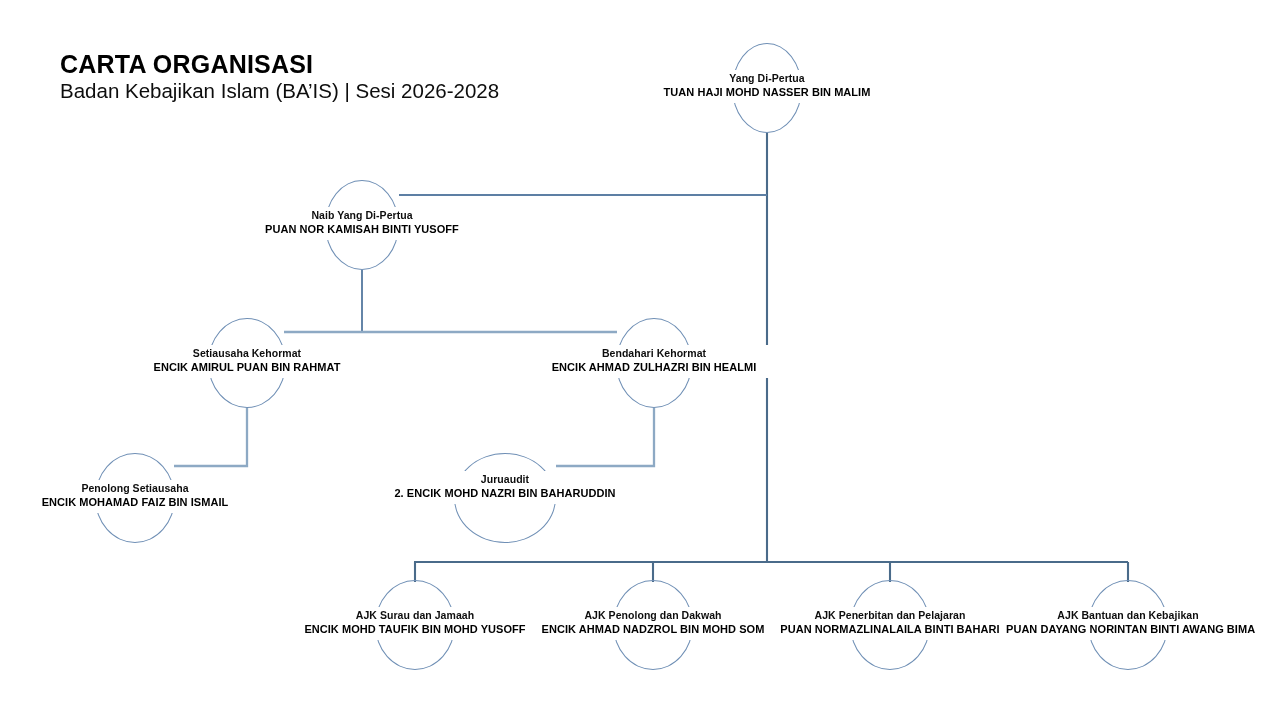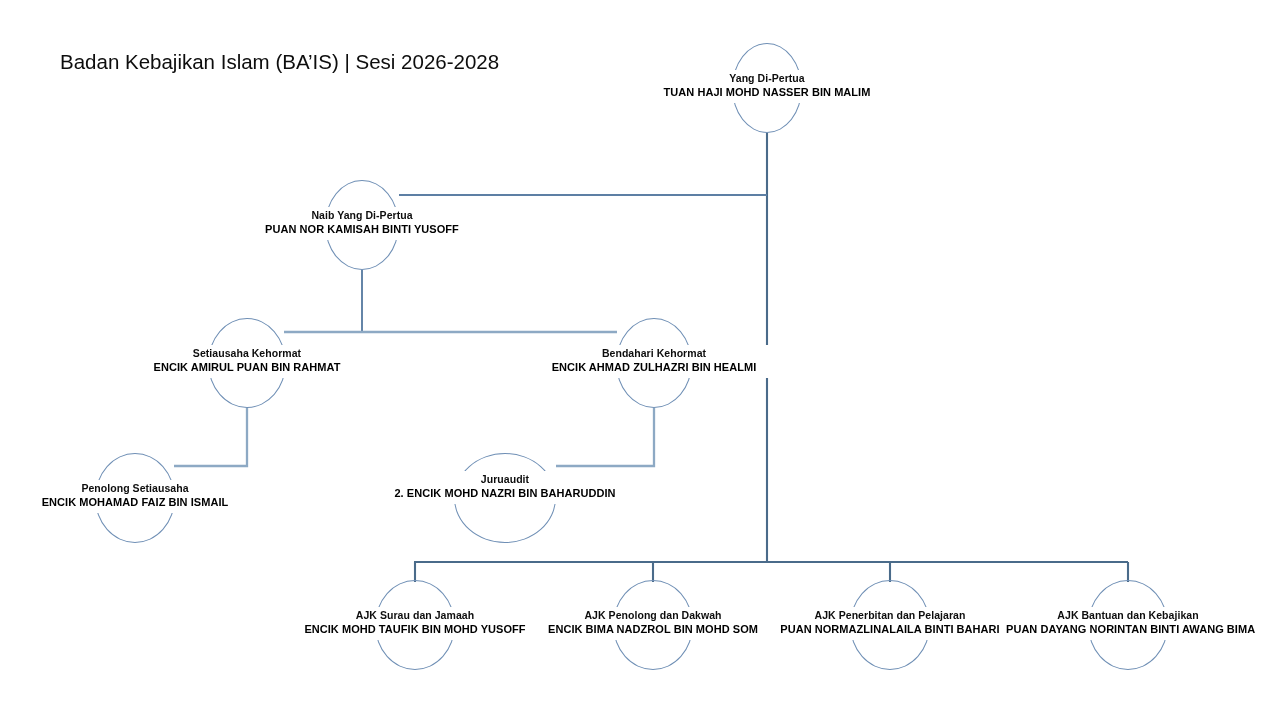--- a/index.html
+++ b/index.html
@@ -84,20 +84,21 @@
     letter-spacing: 0.05px;
   }
   .node-name.second-line { margin-top: 0px; }
 </style>
 </head>
 <body>
 
 <div id="chart-root">
 
   <div class="title-block">
+    <div class="title-main">CARTA ORGANISASI</div>
     <div class="title-sub">Badan Kebajikan Islam (BA’IS)  |  Sesi 2026-2028</div>
   </div>
 
   <svg id="connectors" viewBox="0 0 1280 720">
     <g fill="none" stroke="#4a6b8a" stroke-width="2.1" stroke-linecap="butt">
 
       <path d="M 767,133 L 767,562"></path>
     </g>
 
     <g fill="none" stroke="#5d7fa4" stroke-width="1.9">
@@ -180,21 +181,21 @@
     <div class="node-text" style="left:-120px; top:-18px; width:240px;">
       <span class="node-role">AJK Surau dan Jamaah</span>
       <span class="node-name">ENCIK MOHD TAUFIK BIN MOHD YUSOFF</span>
     </div>
   </div>
 
   <div class="node" style="left:653px; top:625px;">
     <div class="node-circle" style="left:-40px; top:-45px; width:80px; height:90px;"></div>
     <div class="node-text" style="left:-120px; top:-18px; width:240px;">
       <span class="node-role">AJK Penolong dan Dakwah</span>
-      <span class="node-name">ENCIK BIMA NADZROL BIN MOHD SOM</span>
+      <span class="node-name">ENCIK AHMAD NADZROL BIN MOHD SOM</span>
     </div>
   </div>
 
   <div class="node" style="left:890px; top:625px;">
     <div class="node-circle" style="left:-40px; top:-45px; width:80px; height:90px;"></div>
     <div class="node-text" style="left:-120px; top:-18px; width:240px;">
       <span class="node-role">AJK Penerbitan dan Pelajaran</span>
       <span class="node-name">PUAN NORMAZLINALAILA BINTI BAHARI</span>
     </div>
   </div>

